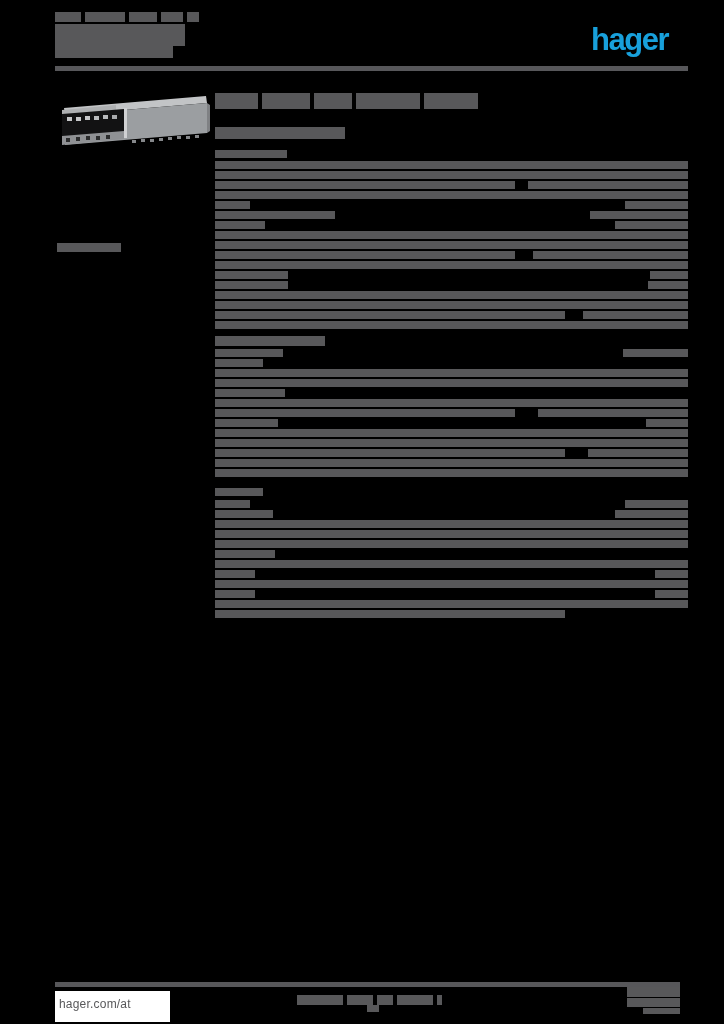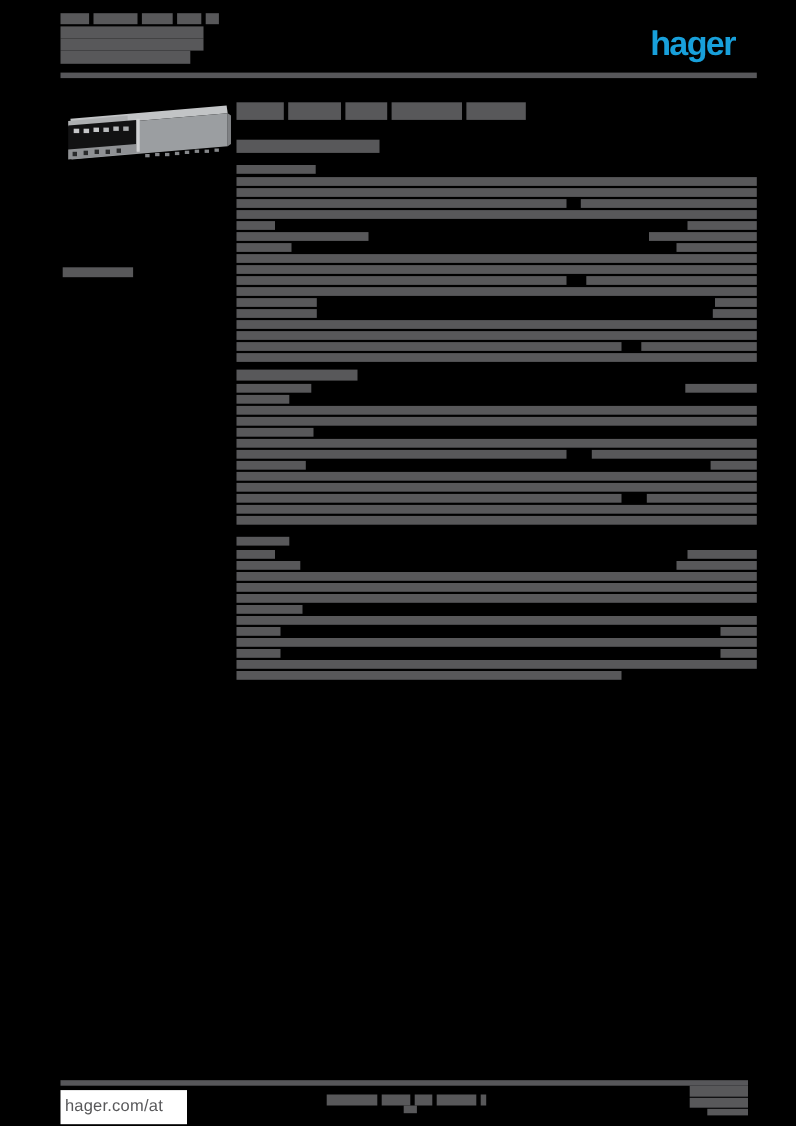--- a/index.html
+++ b/index.html
@@ -14,21 +14,21 @@
   .logo{
     position:absolute;top:24px;right:56px;
     color:#18a0db;font-weight:bold;font-size:31px;letter-spacing:-1.5px;
     line-height:1;
   }
   .product-image{position:absolute;left:60px;top:86px;width:152px;height:68px;}
   .site-box{
     position:absolute;left:55px;top:991px;width:115px;height:31px;background:#ffffff;
   }
   .site-box a{
-    display:block;padding:6px 12px 0 4px;font-size:15px;color:#58585a;
+    display:block;padding:6px 12px 0 4px;font-size:12px;color:#58585a;
     text-decoration:none;letter-spacing:0.2px;
   }
 </style>
 </head>
 <body>
 
 <div class="page">
 
   <div id="ref-block">
       <div class="bar" style="left: 55px; top: 12px; width: 26px; height: 10px; background: rgb(88, 88, 90);"></div>

